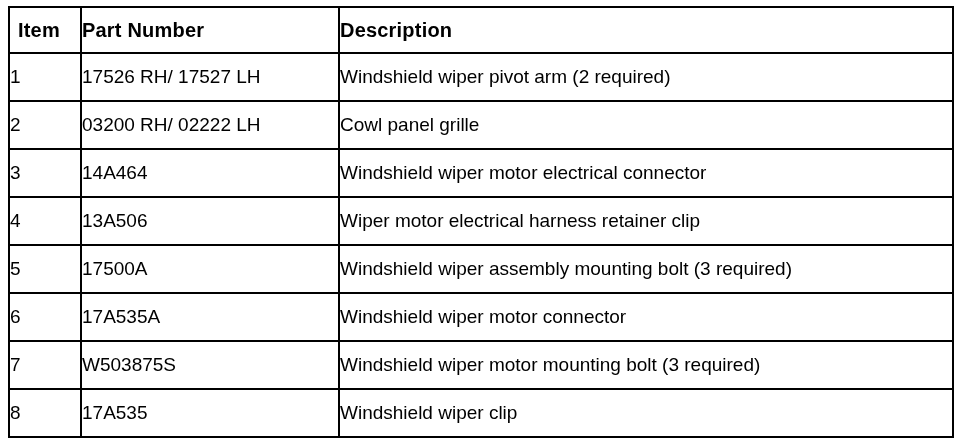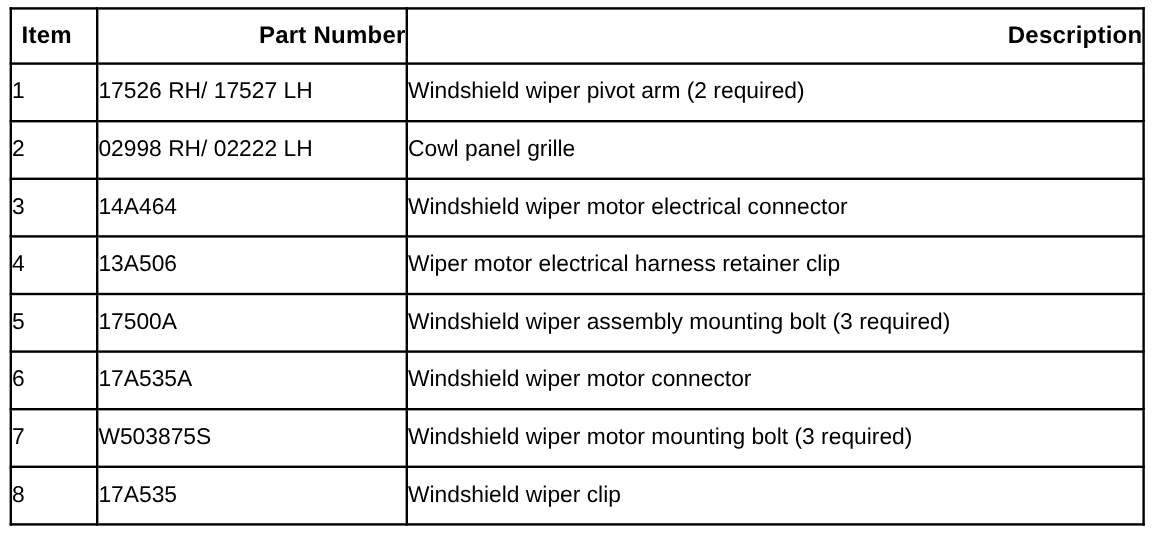--- a/index.html
+++ b/index.html
@@ -43,21 +43,21 @@
     font-size: 20px;
     font-weight: bold;
     letter-spacing: 0.2px;
   }
   table.parts thead th.h-item {
     text-align: left;
     padding-left: 8px;
   }
   table.parts thead th.h-part,
   table.parts thead th.h-desc {
-    text-align: right;
+    text-align: left;
   }
   table.parts tbody td {
     height: 46px;
     font-size: 19px;
     font-weight: normal;
   }
   td.cell-item {
     text-align: left;
     padding-left: 9px;
   }
@@ -92,21 +92,21 @@
       </tr>
     </thead>
     <tbody>
       <tr>
         <td class="cell-item">1</td>
         <td class="cell-part">17526 RH/ 17527 LH</td>
         <td class="cell-desc">Windshield wiper pivot arm (2 required)</td>
       </tr>
       <tr>
         <td class="cell-item">2</td>
-        <td class="cell-part">02998 RH/ 02222 LH</td>
+        <td class="cell-part">03200 RH/ 02222 LH</td>
         <td class="cell-desc">Cowl panel grille</td>
       </tr>
       <tr>
         <td class="cell-item">3</td>
         <td class="cell-part">14A464</td>
         <td class="cell-desc">Windshield wiper motor electrical connector</td>
       </tr>
       <tr>
         <td class="cell-item">4</td>
         <td class="cell-part">13A506</td>

